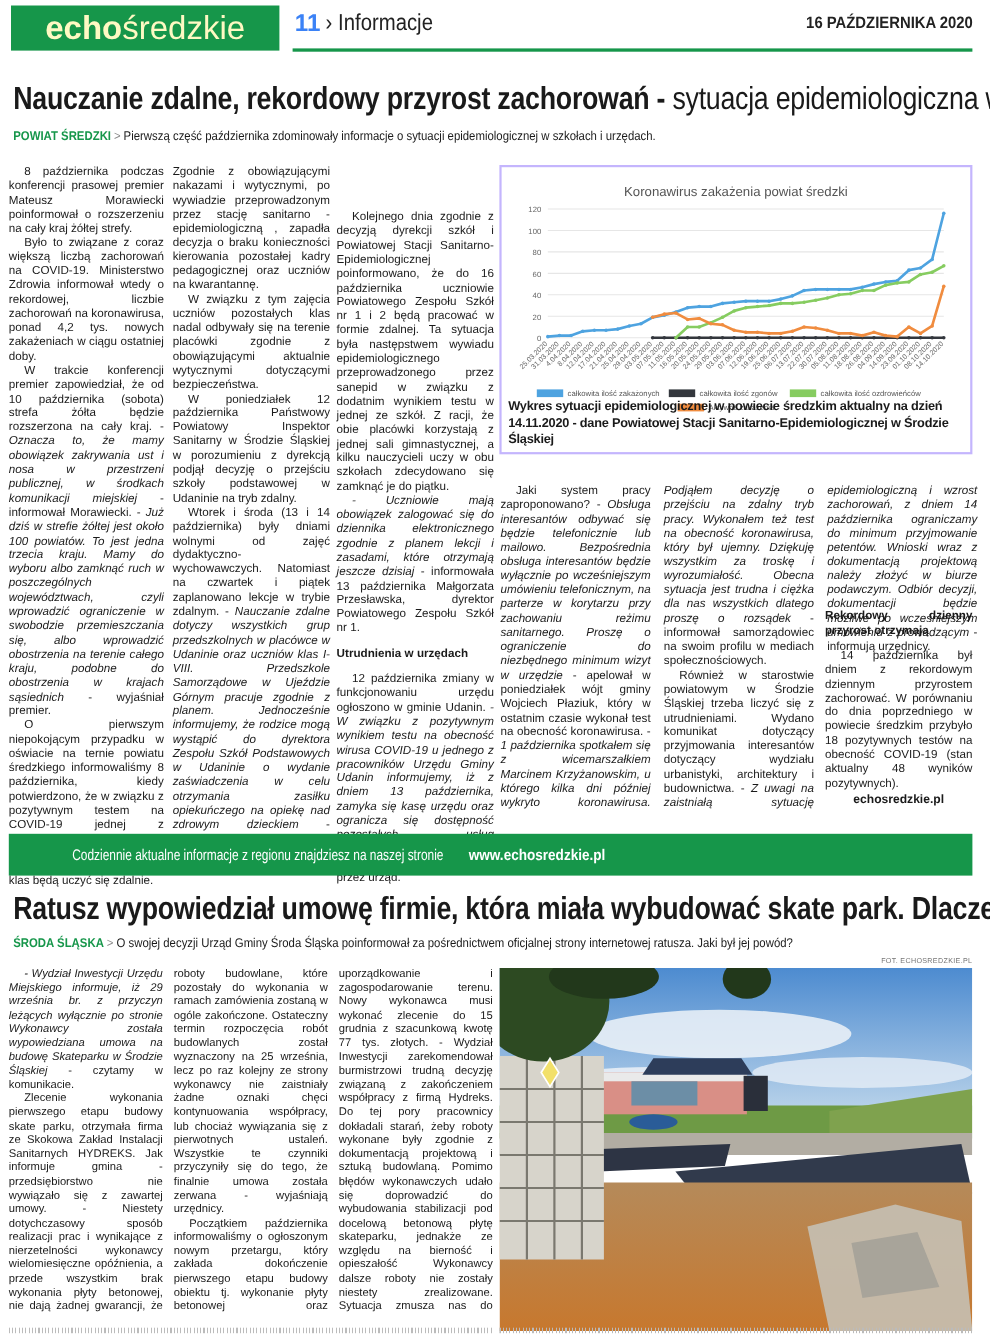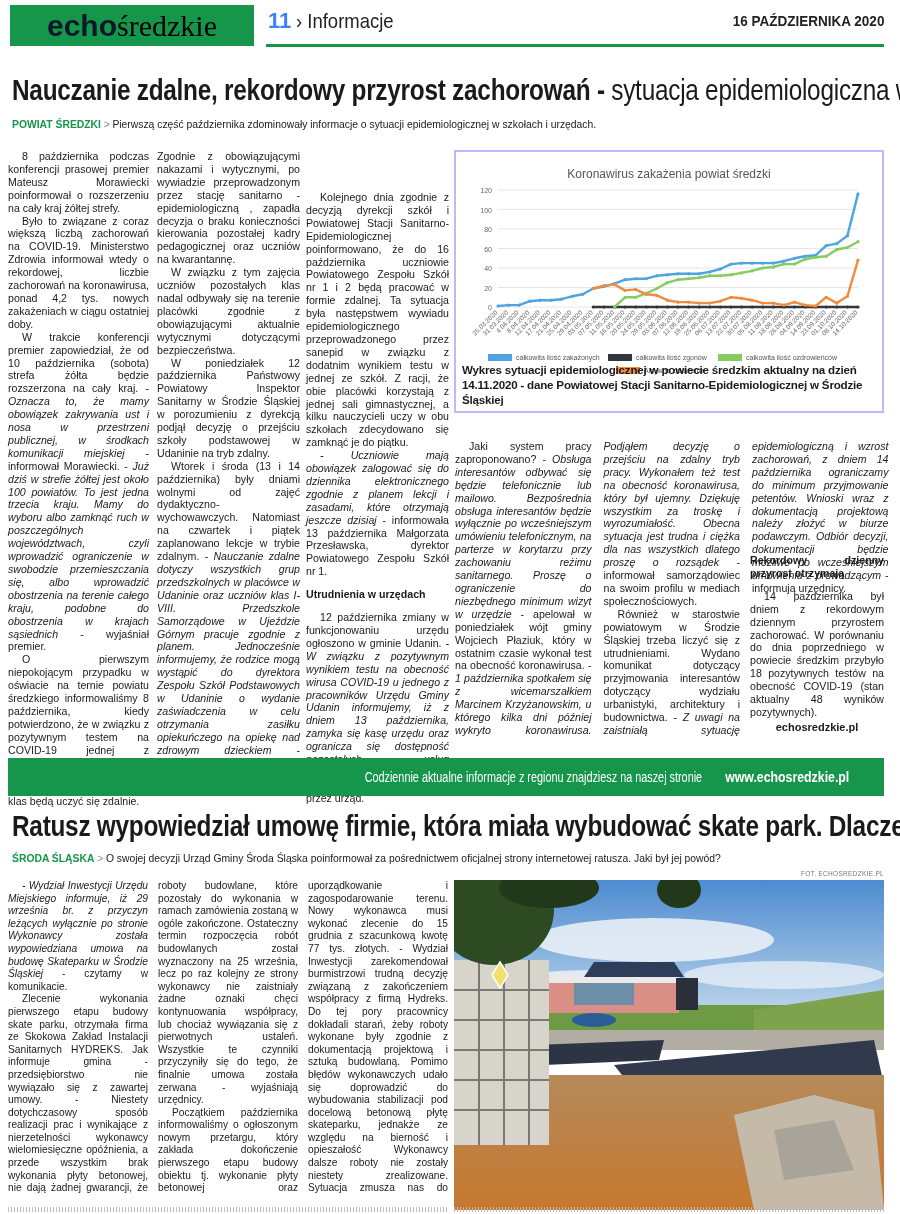--- a/index.html
+++ b/index.html
@@ -1,22 +1,22 @@
 <!DOCTYPE html>
 <html><head>
 <meta charset="utf-8">
 <style>
   * { box-sizing: border-box; margin: 0; padding: 0; }
   html, body { width: 900px; height: 1214px; background: #fff; overflow: hidden; }
   body { font-family: "Liberation Sans", sans-serif; color: #1a1a1a; position: relative; }
 
   .masthead { position: absolute; left: 0; top: 0; width: 900px; height: 52px; }
   .logo { position: absolute; left: 10px; top: 5px; width: 244px; height: 41px; background: #16964a; display: flex; align-items: center; justify-content: center; font-size: 30px; letter-spacing: 0px; }
-  .logo .b { color: #0f172a; font-weight: bold; }
-  .logo .r { color: #000000; font-family: Liberation Serif, serif; }
+  .logo .b { color: #fef9c3; font-weight: bold; }
+  .logo .r { color: #fef9c3; }
   .pageno { position: absolute; left: 268px; top: 8px; font-size: 22px; font-weight: bold; color: #3b82f6; }
   .section { position: absolute; left: 296px; top: 9px; font-size: 21px; color: #222; font-family: "Liberation Sans", sans-serif; transform: scaleX(0.88); transform-origin: left; }
   .issuedate { position: absolute; right: 16px; top: 12px; font-size: 15px; font-weight: bold; color: #222; transform: scaleX(0.9); transform-origin: right; }
   .mast-rule { position: absolute; left: 266px; top: 44px; width: 618px; height: 3px; background: #16964a; }
 
   .headline { position: absolute; left: 12px; top: 74px; font-size: 29px; font-weight: bold; white-space: nowrap; transform: scaleX(0.84); transform-origin: left; letter-spacing: -0.3px; }
   .headline .light { font-weight: normal; }
   .lead { position: absolute; left: 12px; top: 118px; font-size: 11.5px; white-space: nowrap; transform: scaleX(0.9); transform-origin: left; }
   .kicker { color: #16964a; font-weight: bold; }
   .gt { color: #888; margin: 0 3px; }
@@ -25,21 +25,21 @@
   .col p { text-indent: 14px; }
   .col p.noind { text-indent: 0; }
   .col em { font-style: italic; }
   .col h4 { font-size: 10.6px; font-weight: bold; margin: 10px 0 10px 0; text-indent: 0; }
   .sig { text-align: center; font-weight: bold; font-size: 11px; margin-top: 2px; }
 
   .chartbox { position: absolute; left: 454px; top: 150px; width: 430px; height: 263px; border: 2px solid #c4b5fd; background: #fff; }
   .chartbox svg { position: absolute; left: 0; top: 0; }
   .caption { position: absolute; left: 6px; bottom: 4px; font-size: 11.6px; font-weight: bold; line-height: 15px; letter-spacing: -0.2px; }
 
-  .banner { position: absolute; left: 8px; top: 758px; width: 876px; height: 38px; background: #16964a; color: #fff; font-size: 14px; display: flex; align-items: center; justify-content: flex-end; }
+  .banner { position: absolute; left: 8px; top: 758px; width: 876px; height: 38px; background: #16964a; color: #fff; font-size: 14px; display: flex; align-items: center; justify-content: flex-start; }
   .banner span { display: inline-block; transform: scaleX(0.88); white-space: nowrap; }
   .banner b { font-weight: bold; }
 
   .headline2 { position: absolute; left: 12px; top: 810px; font-size: 29px; font-weight: bold; white-space: nowrap; transform: scaleX(0.84); transform-origin: left; letter-spacing: -0.3px; }
   .lead2 { position: absolute; left: 12px; top: 852px; font-size: 11.5px; white-space: nowrap; transform: scaleX(0.9); transform-origin: left; }
 
   .photo { position: absolute; left: 454px; top: 880px; width: 430px; height: 330px; overflow: hidden; }
   .credit { position: absolute; right: 16px; top: 870px; font-size: 6.5px; color: #777; letter-spacing: 0.3px; }
   .hatch { position: absolute; top: 1207px; height: 5px; background: repeating-linear-gradient(90deg, #bbb 0 1px, transparent 1px 3px); }
 </style>

